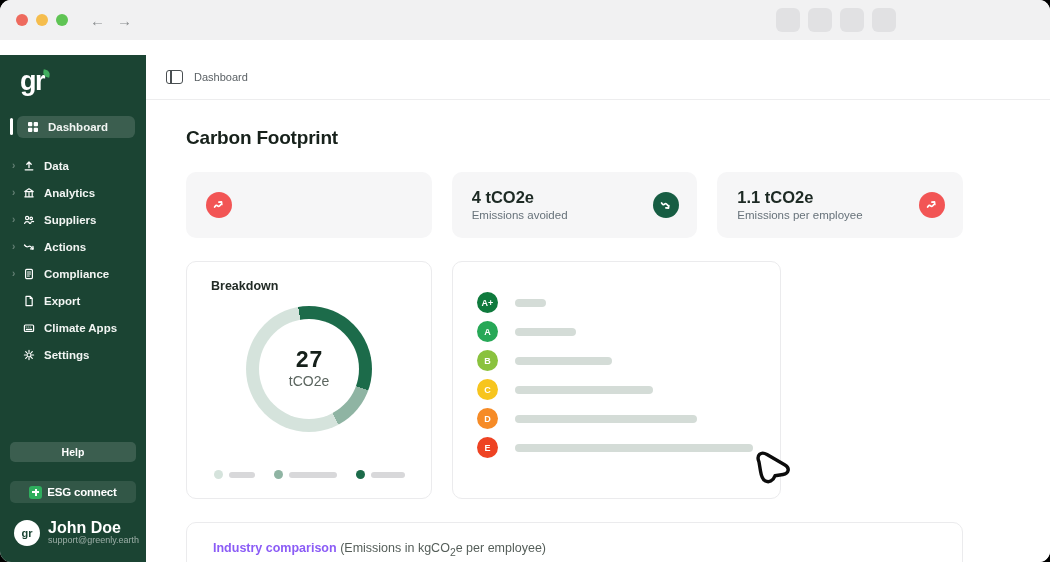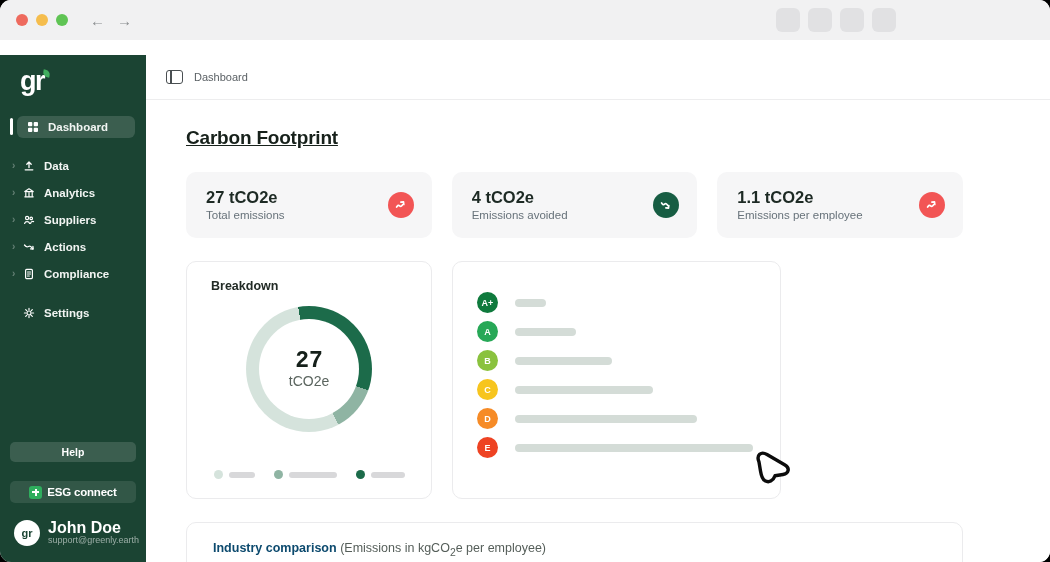--- a/index.html
+++ b/index.html
@@ -45,21 +45,21 @@
   .user-name{font-size:16px;font-weight:700;color:#fff;line-height:13px;}
   .user-email{font-size:9px;color:rgba(255,255,255,.55);line-height:12px;}
 
   
   .main{flex:1;background:#fff;display:flex;flex-direction:column;min-width:0;}
   .topbar{height:44px;border-bottom:1px solid #ededee;display:flex;align-items:center;padding-left:20px;gap:11px;flex-shrink:0;}
   .toggle-icon{width:15px;height:12px;border:1.5px solid #4a4f52;border-radius:3px;position:relative;}
   .toggle-icon::before{content:'';position:absolute;left:3px;top:0;bottom:0;width:1.5px;background:#4a4f52;}
   .crumb{font-size:11px;color:#5b6165;}
   .content{flex:1;padding:27px 87px 0 40px;overflow:hidden;}
-  .page-title{font-size:19px;font-weight:700;color:#17211b;letter-spacing:-.2px;margin:0 0 23px 0;text-decoration:underline;}
+  .page-title{font-size:19px;font-weight:700;color:#17211b;letter-spacing:-.2px;margin:0 0 23px 0;}
 
   
   .stats-row{display:grid;grid-template-columns:repeat(3,1fr);gap:20px;margin-bottom:23px;}
   .stat-card{background:#f6f6f7;border-radius:10px;height:66px;box-sizing:border-box;padding:0 18px 0 20px;display:flex;align-items:center;justify-content:space-between;}
   .stat-value{font-size:16.5px;font-weight:700;color:#1d2a24;line-height:21px;}
   .stat-label{font-size:11.5px;color:#67727a;line-height:15px;}
   .trend-circle{width:26px;height:26px;border-radius:50%;display:flex;align-items:center;justify-content:center;flex-shrink:0;}
 
   
   .charts-row{display:grid;grid-template-columns:246px 1fr 162px;gap:20px;height:238px;margin-bottom:23px;}
@@ -83,21 +83,21 @@
   .grade-badge{width:21px;height:21px;border-radius:50%;display:flex;align-items:center;justify-content:center;color:#fff;font-weight:800;font-size:9px;flex-shrink:0;}
   .supplier-bar{height:8px;border-radius:4px;background:#d4dcd7;margin-left:17px;}
 
   
   .evo-chart{margin-top:auto;display:flex;align-items:flex-end;justify-content:center;gap:2px;border-bottom:1px solid #dedede;padding:0 0 0 0;margin-bottom:8px;}
   .evo-bar{width:21px;border-radius:4px 4px 0 0;}
 
   
   .industry-card{background:#fff;border:1px solid #ebebed;border-radius:10px;box-sizing:border-box;padding:18px 26px;height:130px;}
   .industry-title{font-size:12.5px;color:#343c38;}
-  .industry-title b{font-weight:700;color:#0c4a6e;}
+  .industry-title b{font-weight:700;color:#8b5cf6;}
   .industry-title .sub-note{font-weight:400;color:#555e59;}
   .industry-track{margin-top:12px;height:34px;border-radius:9px;background:#efeff1;}
 
   
   .cursor{position:absolute;left:747px;top:447px;width:50px;height:50px;pointer-events:none;z-index:50;}
 </style>
 </head>
 <body>
 
 <div class="window">
@@ -198,22 +198,42 @@
           <span class="nicon">
             <svg width="12" height="12" viewBox="0 0 12 12" fill="none" stroke="#fff" stroke-width="1.2" stroke-linecap="round">
                 <rect x="2.6" y="1.4" width="6.8" height="9.2" rx="1"></rect>
                 <path d="M4.5 4h3M4.5 6h3M4.5 8h1.8"></path>
               </svg>
           </span>
           <span class="nlabel">Compliance</span>
         </div>
         <div class="nav-gap"></div>
 
-        <div class="nav-gap"></div>
-
+        <div class="nav-item">
+          <span class="chev"></span>
+          <span class="nicon">
+            <svg width="12" height="12" viewBox="0 0 12 12" fill="none" stroke="#fff" stroke-width="1.2" stroke-linejoin="round">
+                <path d="M3 1.4h4.2l2 2v7.2H3z"></path>
+                <path d="M7.2 1.4v2h2"></path>
+              </svg>
+          </span>
+          <span class="nlabel">Export</span>
+        </div>
+        <div class="nav-gap"></div>
+
+        <div class="nav-item">
+          <span class="chev"></span>
+          <span class="nicon">
+            <svg width="12" height="12" viewBox="0 0 12 12" fill="none" stroke="#fff" stroke-width="1.2">
+                <rect x="1.4" y="3" width="9.2" height="6.4" rx="1"></rect>
+                <path d="M3.2 5h.01M5.2 5h.01M7.2 5h.01M3.4 7.4h5.2" stroke-linecap="round"></path>
+              </svg>
+          </span>
+          <span class="nlabel">Climate Apps</span>
+        </div>
         <div class="nav-gap"></div>
 
         <div class="nav-item">
           <span class="chev"></span>
           <span class="nicon">
             <svg width="12" height="12" viewBox="0 0 12 12" fill="none" stroke="#fff" stroke-width="1.2" stroke-linecap="round">
                 <circle cx="6" cy="6" r="2"></circle>
                 <path d="M6 1.4v1.4M6 9.2v1.4M1.4 6h1.4M9.2 6h1.4M2.7 2.7l1 1M8.3 8.3l1 1M9.3 2.7l-1 1M3.7 8.3l-1 1"></path>
               </svg>
           </span>
@@ -241,24 +261,20 @@
       <div class="topbar">
         <div class="toggle-icon"></div>
         <div class="crumb">Dashboard</div>
       </div>
 
       <div class="content">
         <h1 class="page-title">Carbon Footprint</h1>
 
         <div class="stats-row">
           <div class="stat-card">
-            <div>
-              <div class="stat-value">27 tCO2e</div>
-              <div class="stat-label">Total emissions</div>
-            </div>
             <div class="trend-circle" style="background: rgb(242, 85, 85);">
               <svg width="14" height="14" viewBox="0 0 14 14" fill="none" stroke="#fff" stroke-width="1.7" stroke-linecap="round" stroke-linejoin="round">
                   <path d="M2.6 9c1.2-1.8 2-2.2 3-1.2s1.9.7 3.2-1.2"></path>
                   <path d="M6.9 4.2l2.6-.3.3 2.6"></path>
                 </svg>
             </div>
           </div>
           <div class="stat-card">
             <div>
               <div class="stat-value">4 tCO2e</div>

